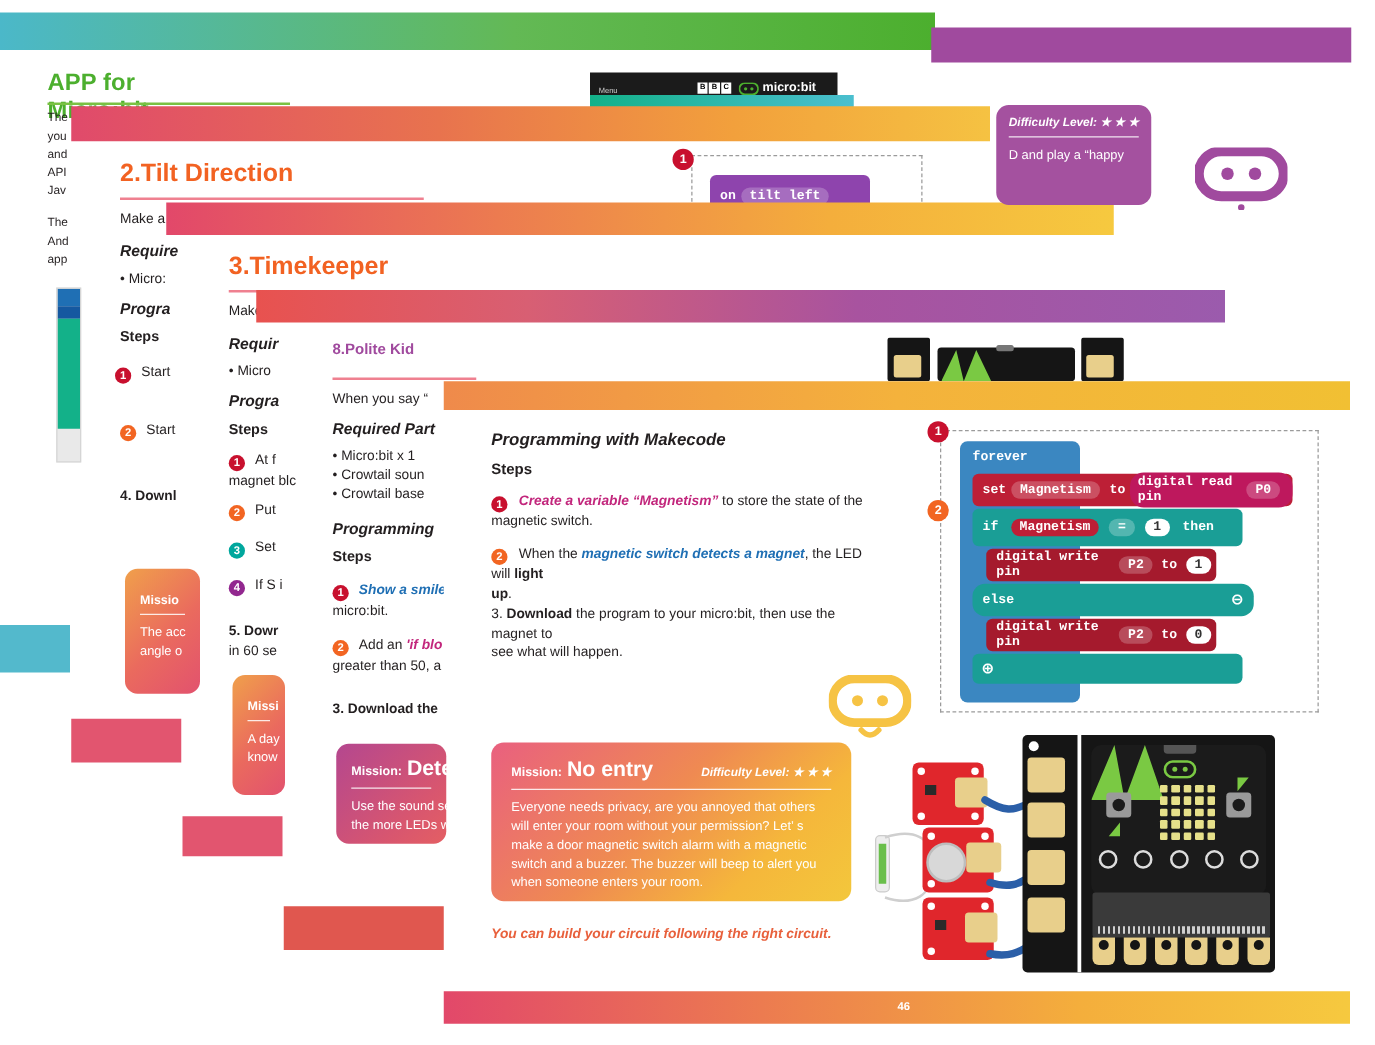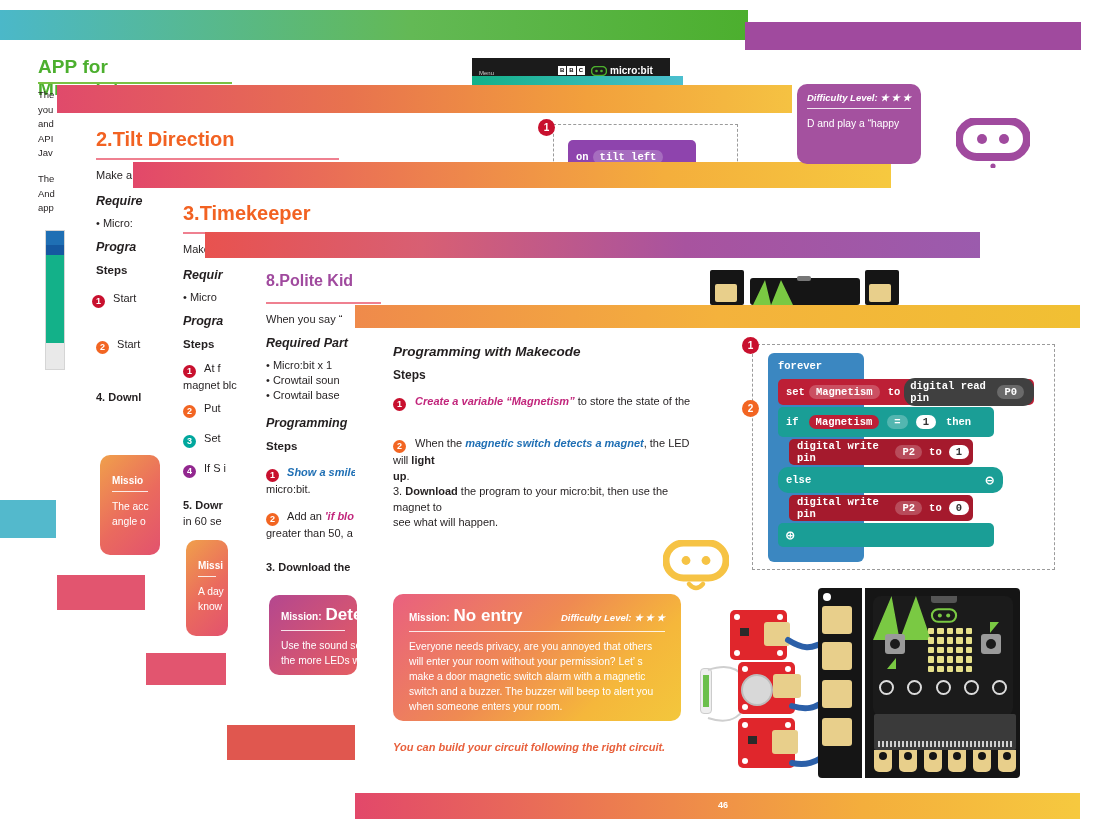--- a/index.html
+++ b/index.html
@@ -19,21 +19,21 @@
   .bar.red-purple{background:linear-gradient(90deg,#e8524f 0%,#d85f73 28%,#a8539f 62%,#9b5bad 100%);}
   .bar.flat-pink{background:#e2556f;}
   .bar.flat-red{background:#e0574f;}
   .bar.flat-teal{background:#53b9cc;}
   .bar.orange-yellow{background:linear-gradient(90deg,#ef8a4b 0%,#f4b23c 50%,#f1c033 100%);}
 
   
   .col{position:absolute;background:#fff;}
   .h-green{color:#4caf2e;font-size:19px;font-weight:bold;letter-spacing:.1px;}
   .h-orange{color:#f26222;font-size:20px;font-weight:bold;}
-  .h-purple{color:#a04a9e;font-size:16px;font-weight:bold;}
+  .h-purple{color:#a04a9e;font-size:12px;font-weight:bold;}
   .rule-green{height:2px;background:#7ac143;}
   .rule-pink{height:2px;background:#ef8090;}
   .body-t{font-size:9.5px;line-height:14.5px;color:#231f20;}
   .b-t{font-size:11px;line-height:15.5px;color:#231f20;}
   .it-bold{font-style:italic;font-weight:bold;font-size:12.5px;}
   .sub-bold{font-weight:bold;font-size:11.5px;}
   .bullets{font-size:11px;line-height:15px;}
 
   
   .num{display:inline-flex;align-items:center;justify-content:center;
@@ -236,20 +236,21 @@
   <div style="position:absolute;left:164px;top:14px;width:22px;height:18px;background:#e8cf8b;border-radius:2px;"></div>
 </div>
 
 <div class="col" style="left:355px;top:306px;width:340px;height:280px;">
   <div class="it-bold" style="position:absolute;left:38px;top:38px;font-size:13.5px;">Programming with Makecode</div>
   <div class="sub-bold" style="position:absolute;left:38px;top:62px;font-size:12px;">Steps</div>
 
   <div style="position:absolute;left:38px;top:88px;font-size:11px;line-height:15.5px;width:300px;">
     <span class="num n1">1</span>
     <span class="lnk-mag" style="margin-left:6px;">Create a variable “Magnetism”</span><span> to store the state of the</span>
+    <div>magnetic switch.</div>
   </div>
 
   <div style="position:absolute;left:38px;top:130px;font-size:11px;line-height:15.5px;width:305px;">
     <span class="num n2">2</span>
     <span style="margin-left:6px;">When the </span><span class="lnk-blue">magnetic switch detects a magnet</span><span>, the LED will </span><b>light</b>
     <div><b>up</b><span>.</span></div>
   </div>
 
   <div style="position:absolute;left:38px;top:178px;font-size:11px;line-height:15.5px;width:310px;">
     <span>3. </span><b>Download</b><span> the program to your micro:bit, then use the magnet to</span>
@@ -282,21 +283,21 @@
 <div style="position:absolute;left:768px;top:353px;width:280px;height:208px;">
 
   <div class="blk b-loop" style="left:0;top:0;width:86px;height:202px;border-radius:6px;align-items:flex-start;padding:7px 0 0 10px;">
     <span>forever</span>
   </div>
 
   <div class="blk b-var" style="left:10px;top:26px;width:248px;height:26px;padding-left:8px;">
     <span>set</span>
     <span class="field">Magnetism</span>
     <span style="margin:0 4px;">to</span>
-    <span style="background:#404040;border-radius:11px;padding:2px 6px;display:flex;align-items:center;">
+    <span style="background:#be185d;border-radius:11px;padding:2px 6px;display:flex;align-items:center;">
       <span>digital read pin</span>
       <span class="field">P0</span>
     </span>
   </div>
 
   <div class="blk b-logic" style="left:10px;top:54px;width:208px;height:30px;padding-left:8px;">
     <span>if</span>
     <span style="display:flex;align-items:center;margin-left:6px;">
       <span class="field" style="background:#bd1f36;">Magnetism</span>
       <span class="field" style="background:rgba(255,255,255,.25);">=</span>

